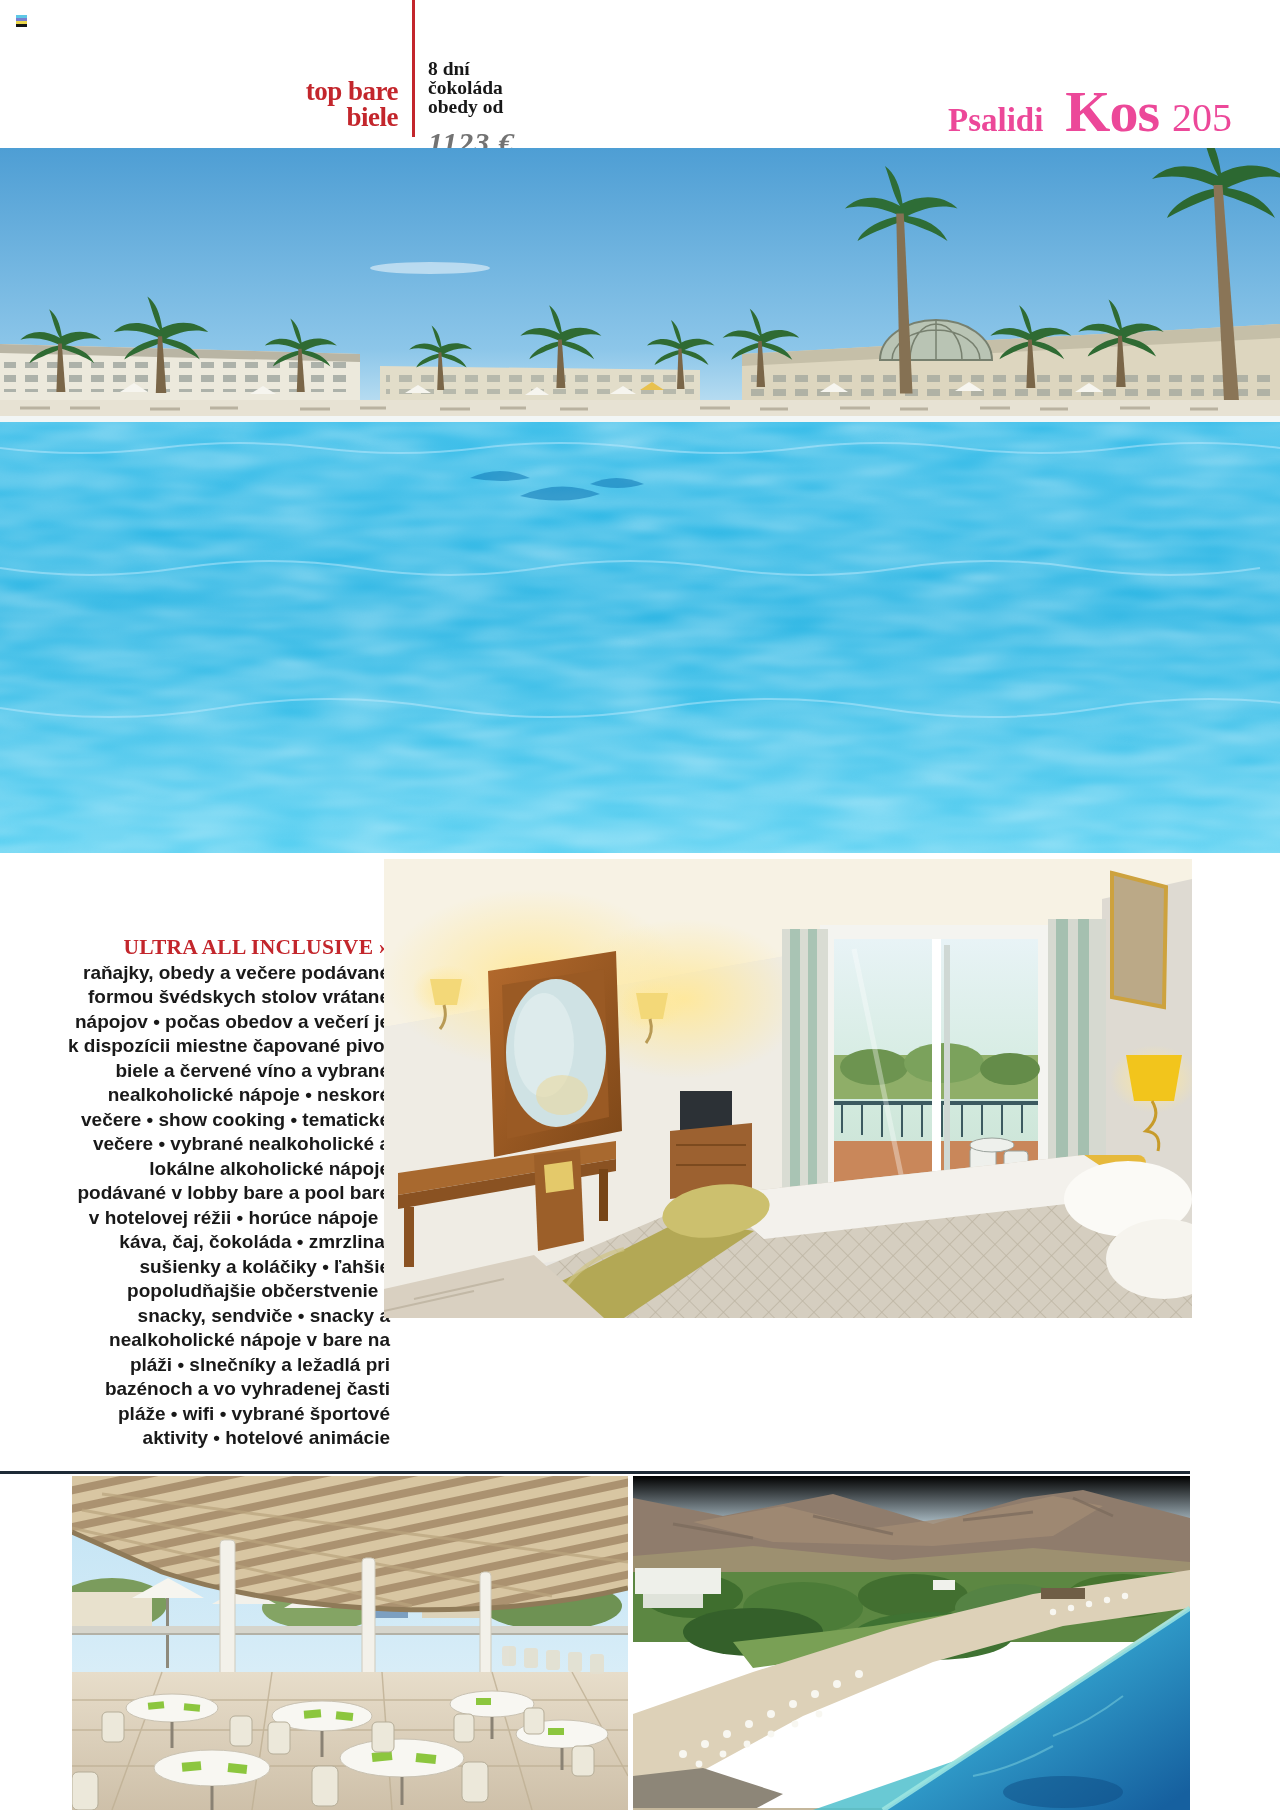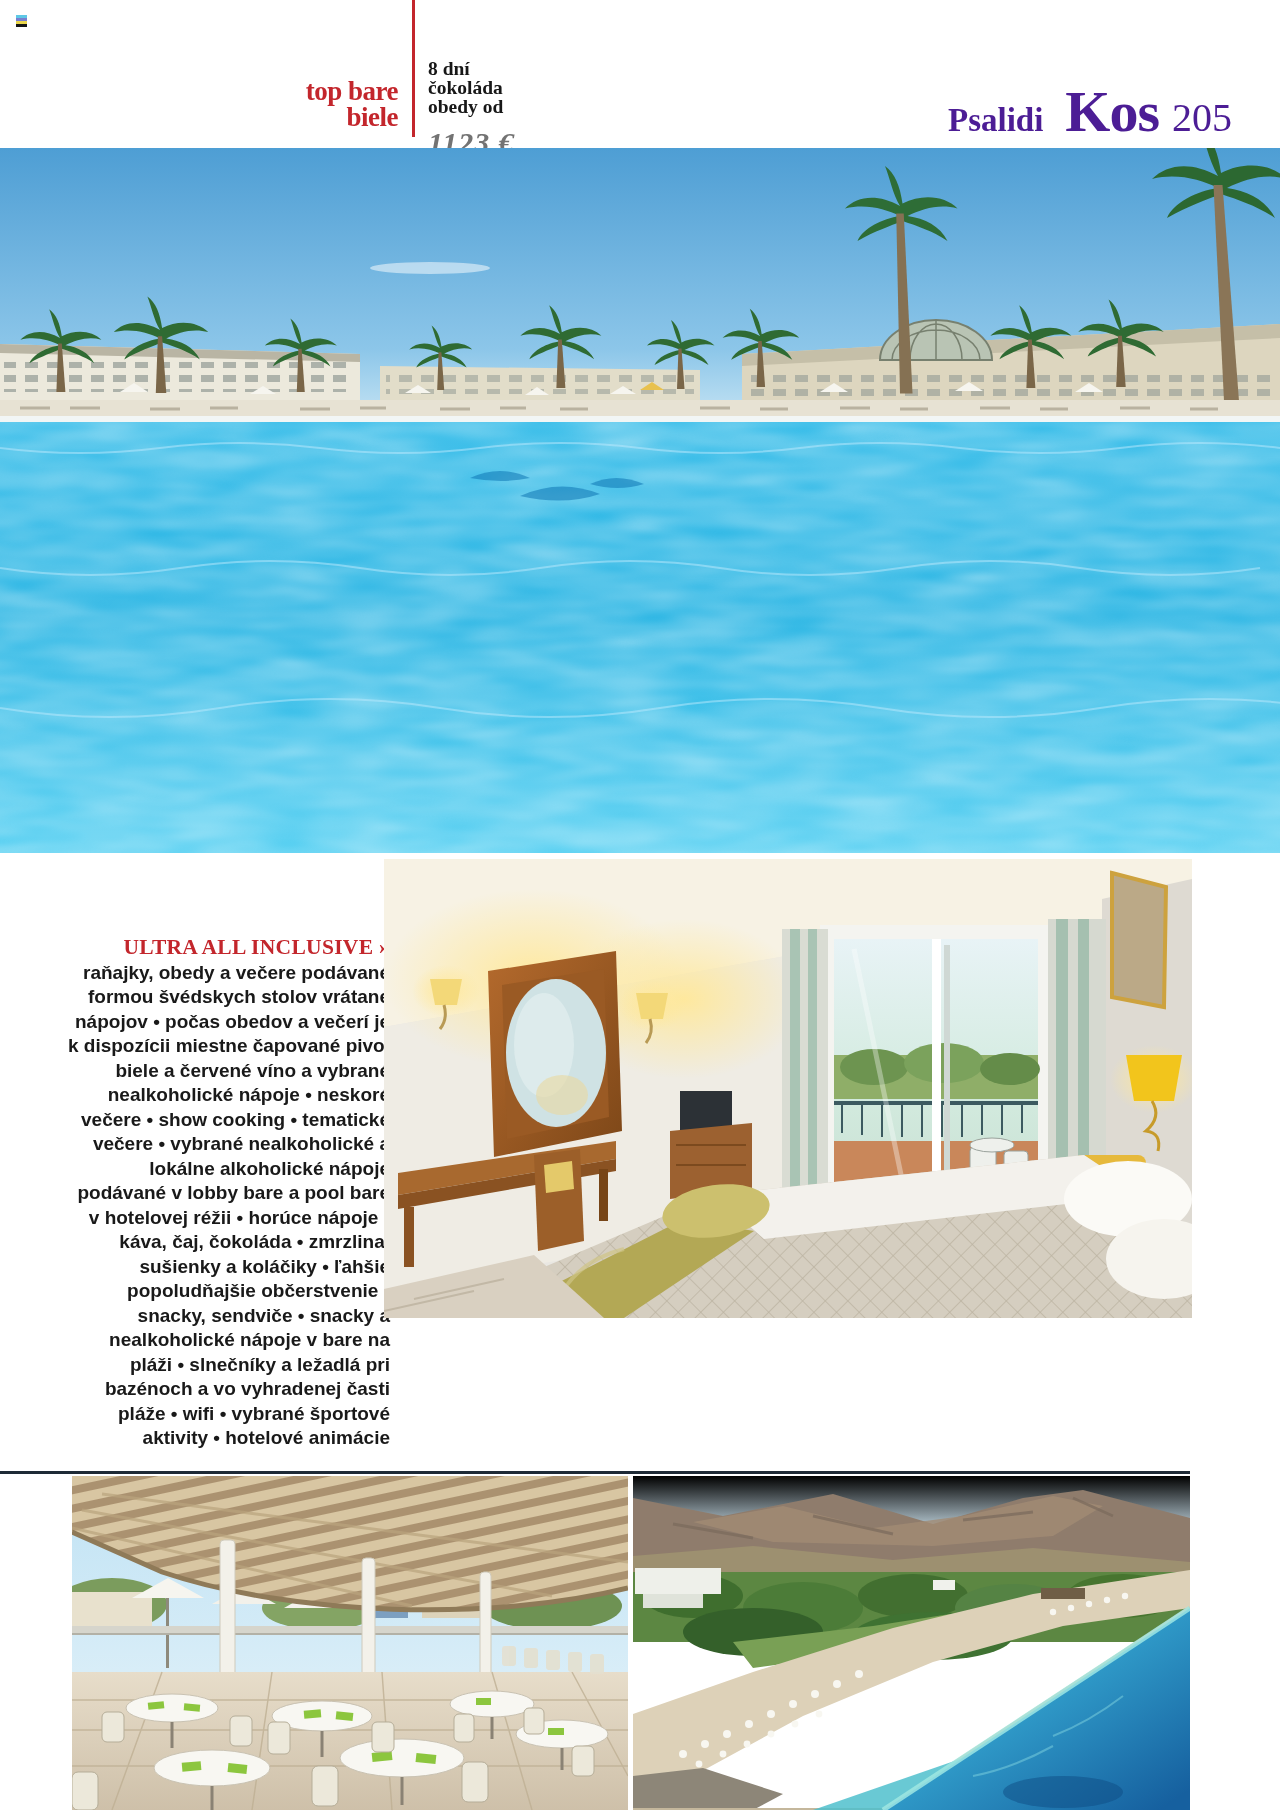--- a/index.html
+++ b/index.html
@@ -15,21 +15,21 @@
          font-family:"Liberation Serif",serif;font-weight:bold;
          font-size:27px;line-height:26px;color:#c3262c;letter-spacing:-0.5px;}
   .red-divider{position:absolute;left:412px;top:0;width:3px;height:137px;background:#c3262c;}
   .price-block{position:absolute;left:428px;top:59px;font-family:"Liberation Serif",serif;
                font-weight:bold;color:#171717;font-size:19.5px;line-height:19px;}
   .price-block .price{color:#737373;font-style:italic;font-size:30px;line-height:30px;
                       margin-top:12px;letter-spacing:1px;}
 
   
   .loc{position:absolute;left:948px;top:74px;display:flex;align-items:baseline;
-       font-family:"Liberation Serif",serif;color:#4c1d95;white-space:nowrap;}
+       font-family:"Liberation Serif",serif;color:#ec4899;white-space:nowrap;}
   .loc .area{font-size:33px;font-weight:bold;margin-right:22px;}
   .loc .island{font-size:58px;font-weight:bold;letter-spacing:-1px;margin-right:13px;text-align:right;}
   .loc .pageno{font-size:40px;font-weight:normal;margin-top:20px;}
 
   
   .photo{position:absolute;overflow:hidden;}
   .photo svg{display:block;width:100%;height:100%;}
   .photo-pool{left:0;top:148px;width:1280px;height:705px;}
   .photo-room{left:384px;top:859px;width:808px;height:459px;}
   .photo-restaurant{left:72px;top:1476px;width:556px;height:334px;}

